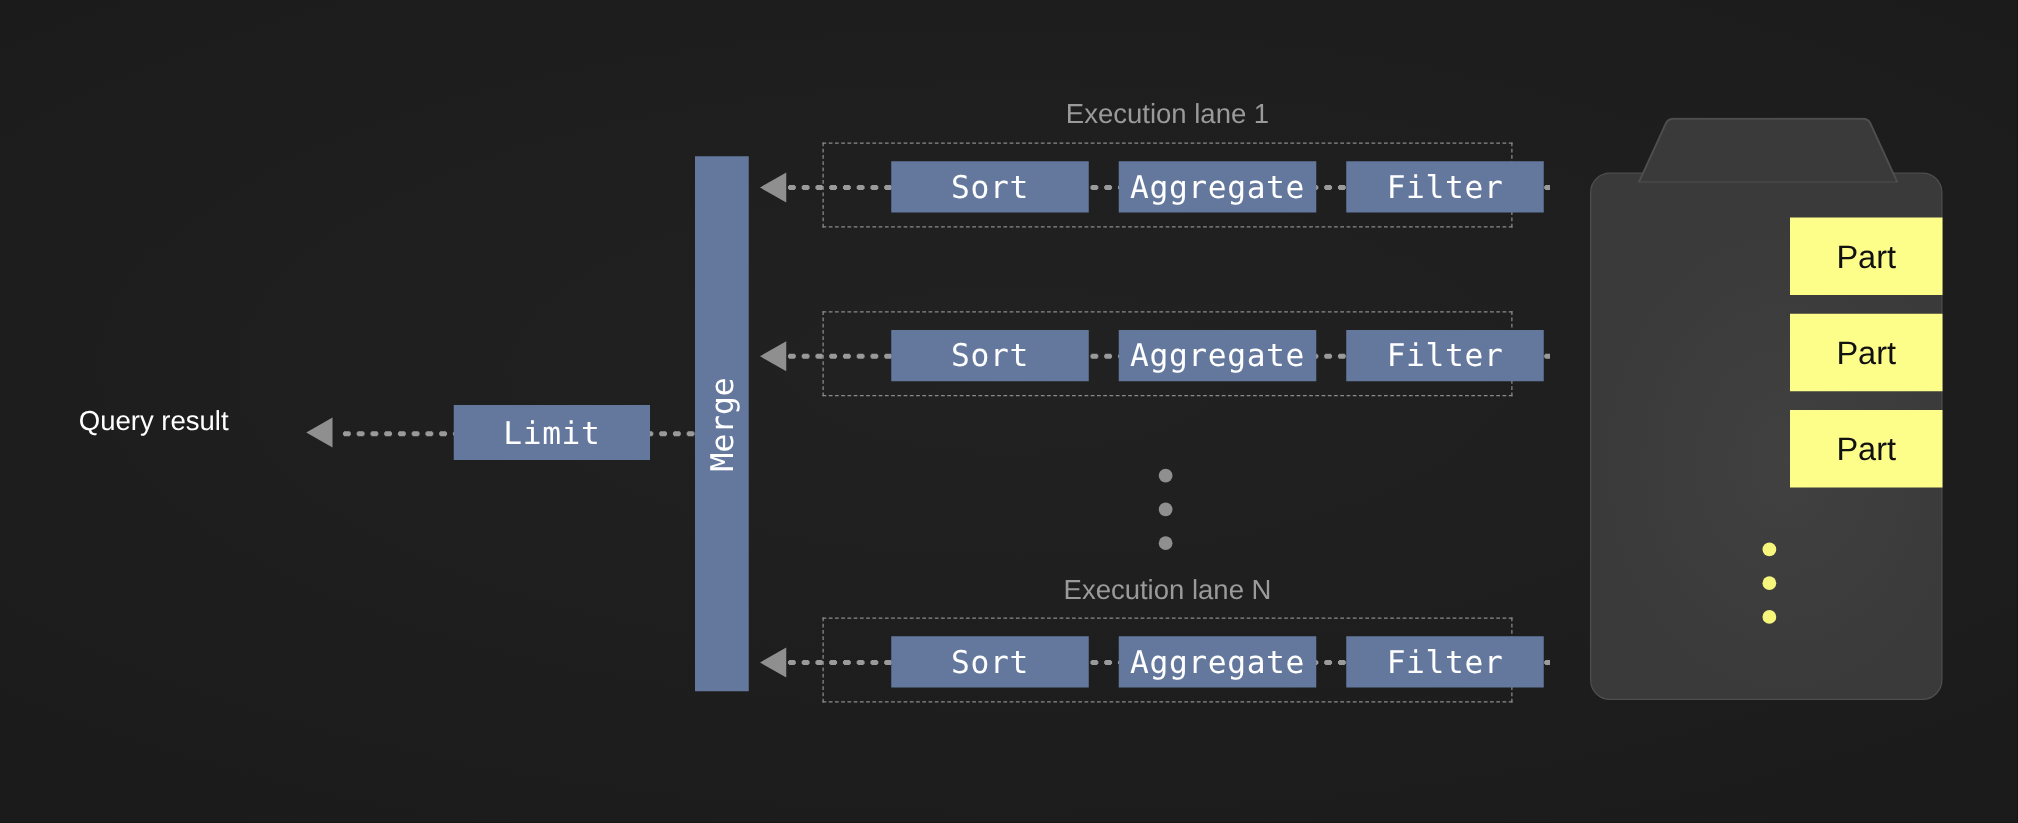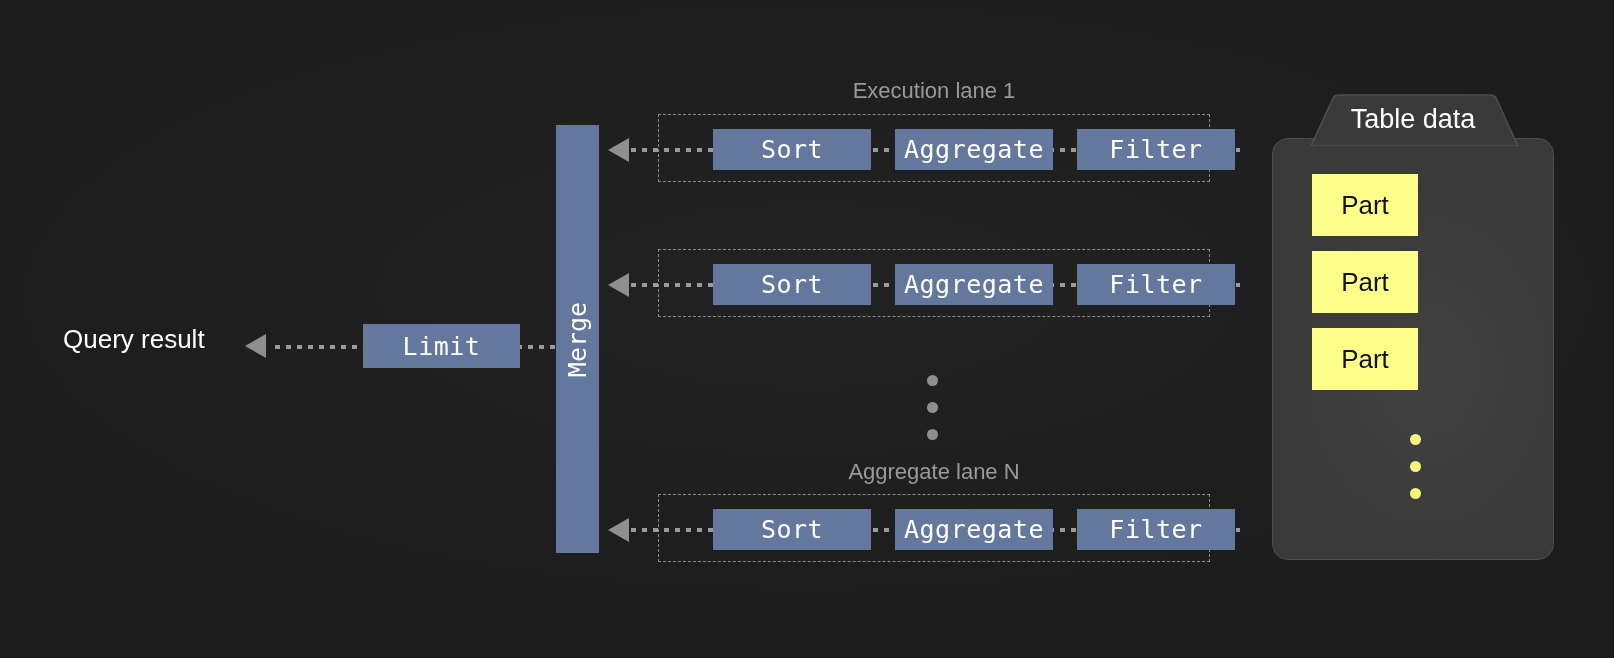--- a/index.html
+++ b/index.html
@@ -93,21 +93,21 @@
     border-bottom: 12px solid transparent;
     border-right: 21px solid #8f8f8f;
     z-index: 5;
   }
 
   
   #query-result-label {
     left: 63px;
     top: 324px;
     color: #ffffff;
-    font-size: 26px;
+    font-size: 22px;
     z-index: 6;
     white-space: nowrap;
   }
 
   
   .vdots { z-index: 5; }
   .vdots i {
     display: block;
     width: 11px; height: 11px;
     border-radius: 50%;
@@ -140,22 +140,22 @@
   #table-data-title {
     left: 1272px;
     top: 104px;
     width: 282px;
     text-align: center;
     color: #ffffff;
     font-size: 27px;
     z-index: 5;
   }
   .part-box {
-    left: 1312px;
-    width: 106px;
+    left: 1432px;
+    width: 122px;
     height: 62px;
     background: #fdfd8a;
     color: #111111;
     font-size: 26px;
     display: flex;
     align-items: center;
     justify-content: center;
     z-index: 4;
   }
 </style>
@@ -194,33 +194,32 @@
   <div class="abs op-box" style="left:673px; top:264px; width:158px; height:41px;">Sort</div>
   <div class="abs op-box" style="left:855px; top:264px; width:158px; height:41px;">Aggregate</div>
   <div class="abs op-box" style="left:1037px; top:264px; width:158px; height:41px;">Filter</div>
 
   <div class="abs vdots" style="left:927px; top:375px;">
     <i></i>
       <i></i>
       <i></i>
   </div>
 
-  <div class="abs lane-label" style="top:459px;">Aggregate lane N</div>
+  <div class="abs lane-label" style="top:459px;">Execution lane N</div>
   <div class="abs lane-box" style="top:494px;"></div>
   <div class="abs op-box" style="left:673px; top:509px; width:158px; height:41px;">Sort</div>
   <div class="abs op-box" style="left:855px; top:509px; width:158px; height:41px;">Aggregate</div>
   <div class="abs op-box" style="left:1037px; top:509px; width:158px; height:41px;">Filter</div>
 
   <div class="abs" id="table-panel-tab">
     <svg width="223" height="52" viewBox="0 0 223 52">
       <path d="M 8 52 L 30 4 Q 32 1 36 1 L 187 1 Q 191 1 193 4 L 215 52 Z" fill="#3a3a3a" stroke="#4e4e4e" stroke-width="1.5"></path>
     </svg>
   </div>
   <div class="abs" id="table-panel-body"></div>
-  <div class="abs" id="table-data-title">Table data</div>
 
   <div class="abs part-box" style="top:174px;">Part</div>
   <div class="abs part-box" style="top:251px;">Part</div>
   <div class="abs part-box" style="top:328px;">Part</div>
 
   <div class="abs vdots yellow" style="left:1410px; top:434px;">
     <i></i>
       <i></i>
       <i></i>
   </div>

